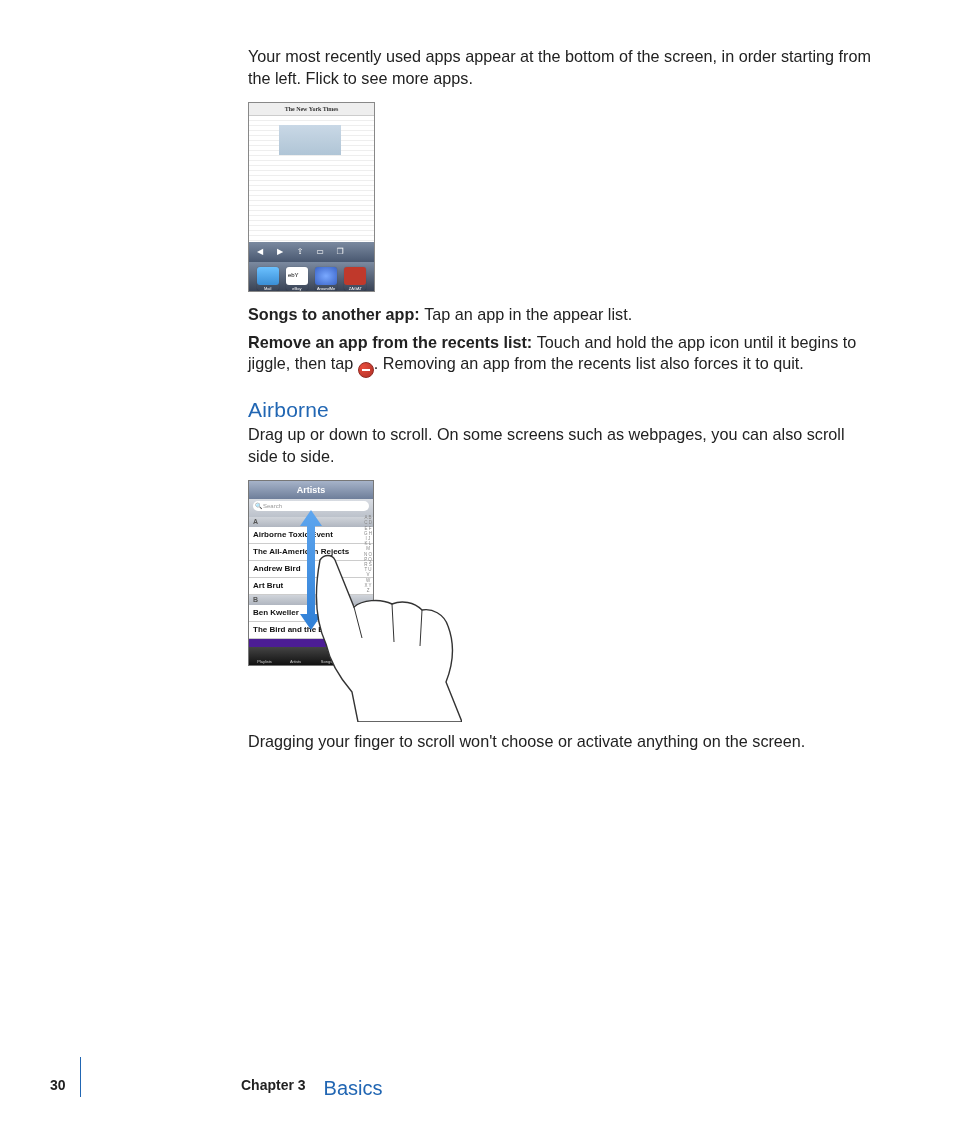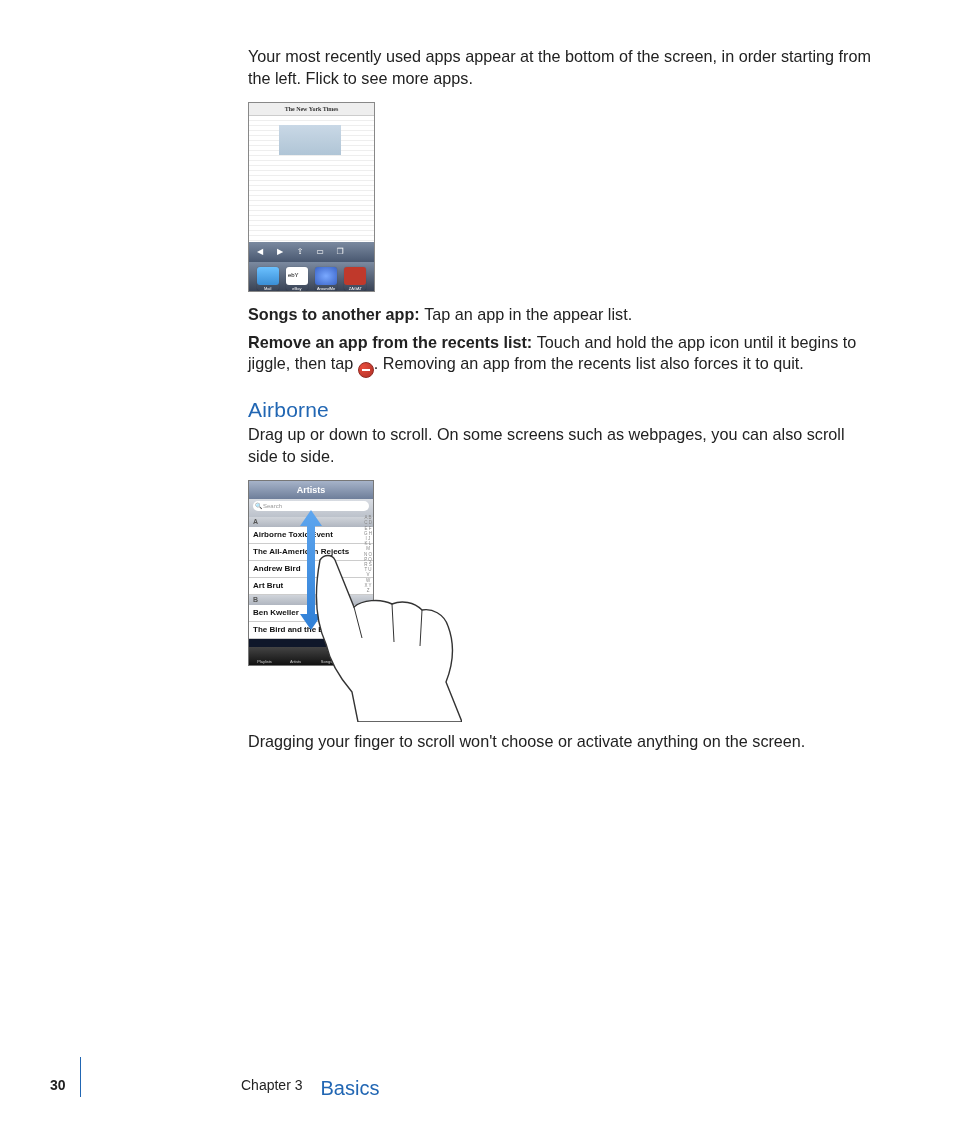--- a/index.html
+++ b/index.html
@@ -106,21 +106,21 @@
     position: relative;
     width: 210px;
     height: 235px;
     margin-top: 12px;
     margin-bottom: 16px;
   }
   .figure2 {
     width: 124px;
     height: 184px;
     border: 1px solid #777;
-    background:#0f172a;
+    background:#4c1d95;
     position: relative;
     overflow: hidden;
   }
   .figure2 .navbar {
     height: 18px;
     background: linear-gradient(#a6b3c9,#6e7e9a);
     text-align:center; color:#fff; font-size:9px; line-height:18px;
     font-weight:600;
   }
   .figure2 .searchbar {
@@ -187,21 +187,21 @@
   }
   .footer .vrule {
     width: 1px;
     height: 40px;
     background: #2166b3;
     margin-right: 160px;
     margin-top:-20px;
   }
   .footer .chapter {
     font-size: 14px;
-    font-weight: 400;
+    font-weight: 700;
     color: #222;
   }
   .footer .chname {
     font-size: 20px;
     color: #2166b3;
     margin-left: 18px;
     font-weight: 400;
   }
 </style>
 </head>

